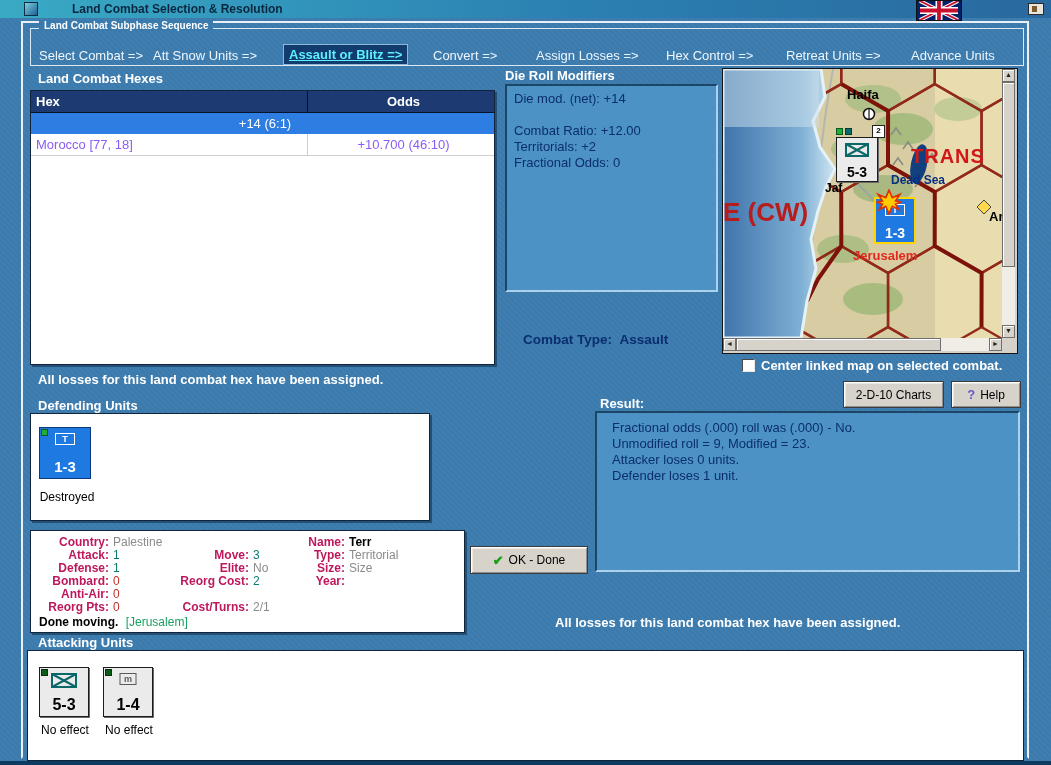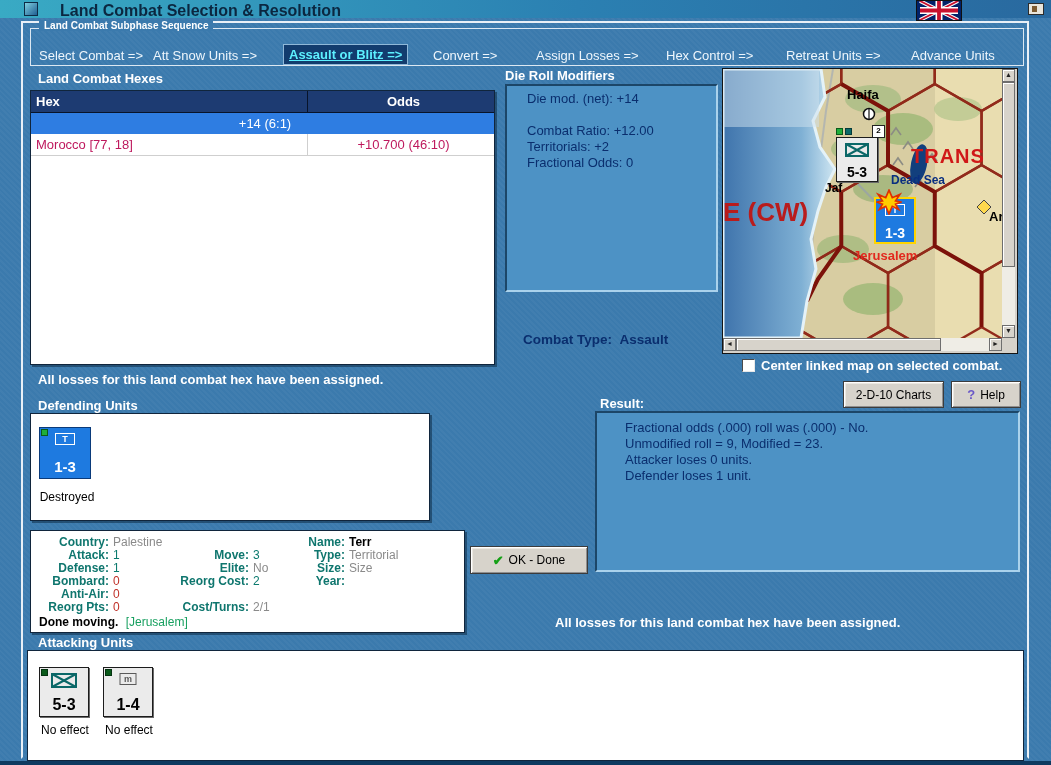--- a/index.html
+++ b/index.html
@@ -7,21 +7,21 @@
     position:relative;width:1051px;height:765px;overflow:hidden;
     background:#3b7aad;
     background-image:repeating-linear-gradient(45deg, rgba(255,255,255,.03) 0 2px, transparent 2px 4px);
     font-family:"Liberation Sans", sans-serif;
     -webkit-font-smoothing:antialiased;
   }
   .abs{position:absolute;}
   
   .titlebar{position:absolute;left:0;top:0;width:1051px;height:18px;
     background:linear-gradient(90deg,#39aac4,#2b80b2 55%,#29699f);}
-  .titlebar-text{position:absolute;left:60px;top:2px;font-size:16px;font-weight:bold;color:#0b2740;}
+  .titlebar-text{position:absolute;left:72px;top:2px;font-size:12px;font-weight:bold;color:#0b2740;}
   .app-icon{position:absolute;left:24px;top:2px;width:14px;height:14px;
     background:linear-gradient(135deg,#7fd0e0,#1f5e92);border:1px solid #0d2c46;box-sizing:border-box;}
   .exit-icon{position:absolute;left:1028px;top:3px;width:16px;height:12px;
     background:#e9e5db;border:1px solid #2c2c2c;box-sizing:border-box;}
   .exit-icon::after{content:"";position:absolute;left:3px;top:2px;width:5px;height:6px;background:#7c5a30;}
   .flag-wrap{position:absolute;left:916px;top:0;width:46px;height:21px;border:1px solid #101010;box-sizing:border-box;background:#012169;}
   
   .client-frame{position:absolute;left:21px;top:21px;width:1008px;height:738px;
     border:2px solid #e9f0f7;border-bottom-color:transparent;box-sizing:border-box;pointer-events:none;}
   
@@ -36,28 +36,28 @@
   
   .hex-table{position:absolute;left:30px;top:90px;width:465px;height:275px;background:#fff;
     border:1px solid #10253c;box-shadow:2px 2px 0 rgba(10,35,60,.5);box-sizing:border-box;}
   .hex-head{display:flex;height:21px;background:#1d3b72;border-bottom:1px solid #08142a;
     color:#fff;font-weight:bold;font-size:13px;}
   .hc1{width:277px;box-sizing:border-box;padding:3px 0 0 5px;border-right:1px solid #08142a;}
   .hc2{flex:1;box-sizing:border-box;padding:3px 0 0 5px;text-align:center;}
   .hex-row{display:flex;height:21px;font-size:13px;}
   .hex-row.sel{background:#2e7de2;color:#fff;}
   .hex-row.sel .hc1{border-right:1px solid #1c4a8a;}
-  .hex-row.norm{color:#be185d;border-bottom:1px solid #cfcfcf;}
+  .hex-row.norm{color:#8b5cf6;border-bottom:1px solid #cfcfcf;}
   .hex-row.norm .hc1{border-right:1px solid #cfcfcf;}
   
   .panel-blue{position:absolute;background:#4d92c5;box-sizing:border-box;
     border-top:2px solid #1c4668;border-left:2px solid #1c4668;
     border-bottom:2px solid #aad2ec;border-right:2px solid #aad2ec;
     color:#0a2e6e;font-size:13px;}
-  .panel-blue .pl{line-height:16px;white-space:nowrap;margin-left:13px;}
+  .panel-blue .pl{line-height:16px;white-space:nowrap;}
   
   .panel-white{position:absolute;background:#ffffff;border:1px solid #10253c;
     box-shadow:2px 2px 0 rgba(10,35,60,.5);box-sizing:border-box;}
   
   .btn{position:absolute;display:flex;align-items:center;justify-content:center;gap:5px;
     background:#d7d3cb;border:1px solid #3c3c3c;
     box-shadow:inset 1px 1px 0 #ffffff, inset -1px -1px 0 #8f8f8f, inset 2px 2px 0 #ece9e2;
     font-size:12px;color:#000;box-sizing:border-box;cursor:default;white-space:nowrap;}
   .q-icon{color:#6a58c8;font-weight:bold;font-size:13px;}
   .check-icon{color:#16a016;font-weight:bold;font-size:13px;}
@@ -82,21 +82,21 @@
   .map-content{position:absolute;left:0;top:0;width:279px;height:269px;overflow:hidden;background:#d8cda2;}
   .map-lbl{position:absolute;white-space:nowrap;}
   .sb-v{position:absolute;left:279px;top:0;width:13px;height:269px;background:#efede6;}
   .sb-h{position:absolute;left:0;top:269px;width:279px;height:13px;background:#efede6;}
   .sb-corner{position:absolute;left:279px;top:269px;width:13px;height:13px;background:#d6d2ca;}
   .sb-btn{position:absolute;width:13px;height:13px;background:#d7d3cb;border:1px solid #6e6e6e;
     box-shadow:inset 1px 1px 0 #fff;box-sizing:border-box;font-size:7px;line-height:10px;text-align:center;color:#222;}
   .sb-thumb{position:absolute;background:#d7d3cb;border:1px solid #6e6e6e;box-shadow:inset 1px 1px 0 #fff;box-sizing:border-box;}
   
   .ud{position:absolute;font-size:12px;white-space:nowrap;}
-  .lab{display:inline-block;text-align:right;font-weight:bold;color:#0f766e;}
+  .lab{display:inline-block;text-align:right;font-weight:bold;color:#be185d;}
   .l1{width:72px;} .l2{width:84px;} .l3{width:42px;}
   .val{margin-left:4px;}
   .v-gray{color:#8a8a8a;} .v-teal{color:#0b7a6e;} .v-red{color:#c03028;}
   .v-green{color:#18a060;} .v-black{color:#000;font-weight:bold;}
   .bottom-strip{position:absolute;left:0;top:761px;width:1051px;height:4px;background:#0e3a60;}
 </style>
 </head>
 <body>
 
 <div class="titlebar">

